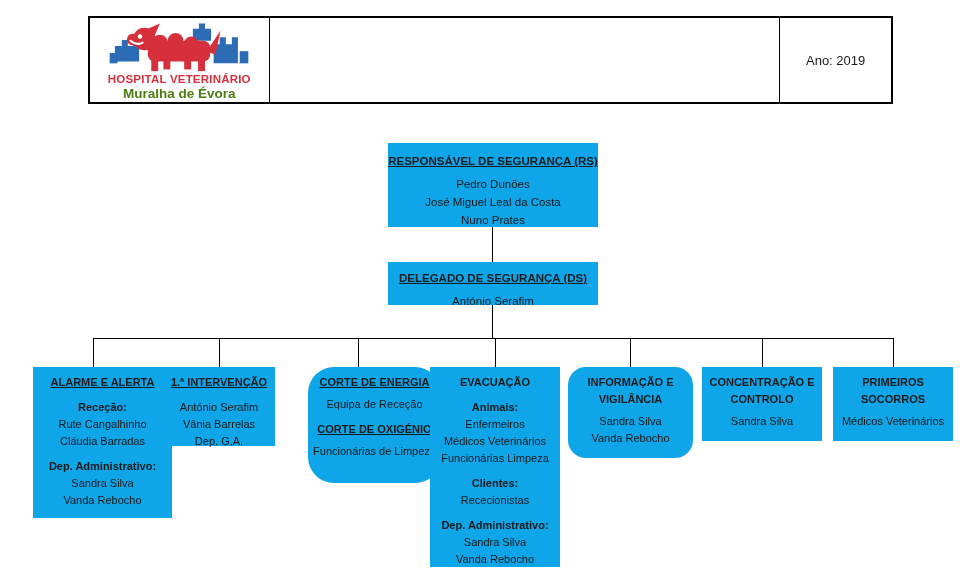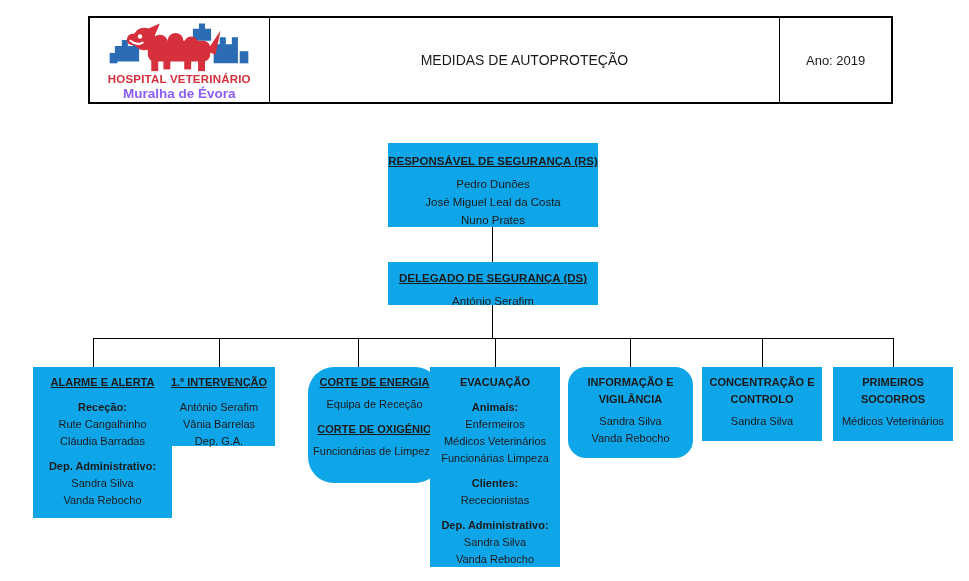--- a/index.html
+++ b/index.html
@@ -42,21 +42,21 @@
   .year-cell {
     width: 111px;
     display: flex; align-items: center; justify-content: center;
   }
   .doc-title-1 { font-size: 15px; font-weight: 700; line-height: 20px; }
   .doc-title-2 { font-size: 14px; font-weight: 400; line-height: 19px; }
   .year-text  { font-size: 13px; }
 
   .logo-svg { display: block; }
   .logo-text-1 { color: #d6303c; font-weight: 700; font-size: 11.5px; line-height: 14px; letter-spacing: 0.2px; }
-  .logo-text-2 { color: #8b5cf6; font-weight: 700; font-size: 13.5px; line-height: 16px; }
+  .logo-text-2 { color: #4d7c0f; font-weight: 700; font-size: 13.5px; line-height: 16px; }
 
   
   .org-box {
     position: absolute;
     background: #0ea5e9;
     text-align: center;
     font-size: 11px;
     line-height: 17px;
   }
   .rs-box { left: 388px; top: 143px; width: 210px; height: 84px; padding-top: 9px; font-size: 11.5px; line-height: 18px; }
@@ -116,21 +116,20 @@
             <rect x="20" y="16" width="20" height="13" rx="6"></rect>
           </g>
           <circle cx="35" cy="19" r="2.6" fill="#ffffff"></circle>
           <path d="M24 24 q7 6 14 2" stroke="#ffffff" stroke-width="2.4" fill="none" stroke-linecap="round"></path>
         </g>
       </svg>
       <div class="logo-text-1">HOSPITAL VETERINÁRIO</div>
       <div class="logo-text-2">Muralha de Évora</div>
     </div>
     <div class="header-cell title-cell">
-      <div class="doc-title-2">MEDIDAS DE AUTOPROTEÇÃO</div>
     </div>
     <div class="header-cell year-cell">
       <div class="year-text">Ano: 2019</div>
     </div>
   </div>
 
   <div class="org-box rs-box">
     <div class="box-title">RESPONSÁVEL DE SEGURANÇA (RS)</div>
     <div>Pedro Dunões</div>
     <div>José Miguel Leal da Costa</div>

